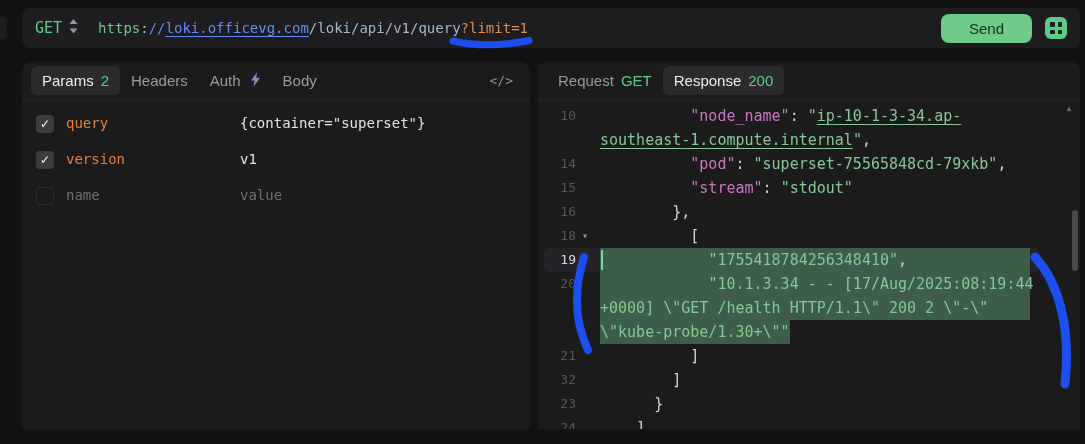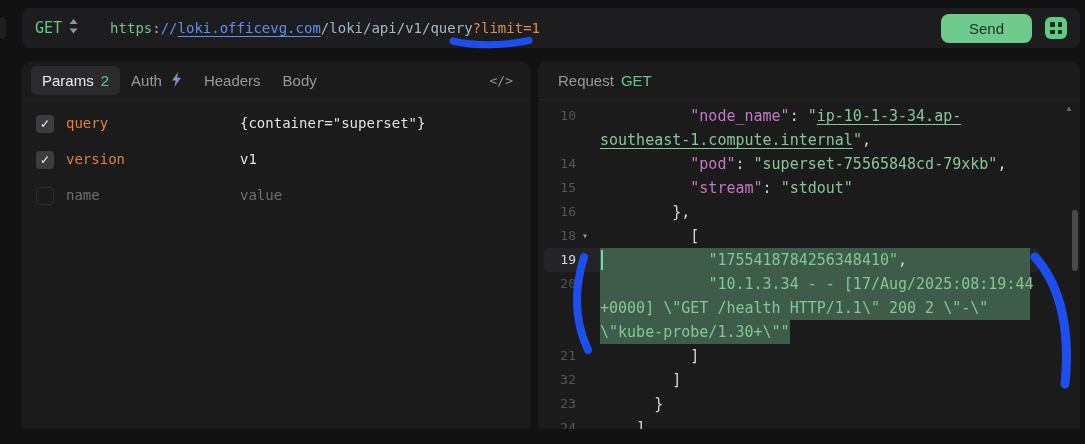--- a/index.html
+++ b/index.html
@@ -6,21 +6,21 @@
   html,body { width:1085px; height:444px; overflow:hidden; }
   body { background:#121213; font-family:"Liberation Sans", sans-serif; position:relative; }
 
   
   .edge-sliver { position:absolute; left:0; top:17px; width:6px; height:22px; background:#1e1e20; border-radius:0 4px 4px 0; }
 
   
   .topbar { position:absolute; left:22px; top:8px; width:1058px; height:40px; background:#1d1d1f; border-radius:8px; display:flex; align-items:center; padding:0 13px; }
   .method { font-family:"DejaVu Sans Mono", monospace; font-size:15px; color:var(--green); display:flex; align-items:center; cursor:pointer; }
   .updown { margin-left:7px; display:inline-block; }
-  .urlbox { margin-left:32px; font-family:"DejaVu Sans Mono", monospace; font-size:14px; white-space:pre; letter-spacing:0; }
+  .urlbox { margin-left:20px; font-family:"DejaVu Sans Mono", monospace; font-size:14px; white-space:pre; letter-spacing:0; }
   .u-scheme { color:#72c58d; }
   .u-punct { color:#aab4be; }
   .u-domain { color:#608ef2; }
   .u-domain-link { color:#608ef2; text-decoration:underline; text-underline-offset:3px; }
   .u-path { color:#a4b8c8; }
   .u-query { color:#dd8f4e; }
   .send-btn { margin-left:auto; background:#6fcb8b; color:#17301f; border:none; border-radius:8px; padding:6px 28px; font-size:15px; font-family:"Liberation Sans", sans-serif; cursor:pointer; }
   .grid-icon { margin-left:13px; width:22px; height:22px; background:var(--green); border-radius:6px; display:flex; align-items:center; justify-content:center; cursor:pointer; }
   .grid-icon .cells { width:12px; height:12px; display:grid; grid-template-columns:1fr 1fr; gap:3px; }
   .grid-icon .cells i { background:#1d1d1f; border-radius:1px; }
@@ -96,29 +96,29 @@
   </div>
 </div>
 
 <div class="panel panel-left">
   <div class="tabbar">
     <div class="tab tab-pill">
       <span>Params</span>
       <span class="badge-green">2</span>
     </div>
     <div class="tab">
+      <span>Headers</span>
+    </div>
+    <div class="tab">
       <span>Auth</span>
       <span class="bolt-icon">
         <svg width="11" height="15" viewBox="0 0 11 15">
             <path d="M7.2 0 L1 8.6 H4.6 L3.4 15 L10 5.8 H6.2 Z" fill="#7e8fc0"></path>
           </svg>
       </span>
-    </div>
-    <div class="tab">
-      <span>Headers</span>
     </div>
     <div class="tab">
       <span>Body</span>
     </div>
     <div class="code-toggle">&lt;/&gt;</div>
   </div>
   <div class="params-list">
       <div class="prow">
         <span class="cb on">✓</span>
         <span class="pkey">query</span>
@@ -136,20 +136,24 @@
       </div>
     </div>
 </div>
 
 <div class="panel panel-right">
   <div class="tabbar">
     <div class="tab">
       <span>Request</span>
       <span class="badge-green">GET</span>
     </div>
+    <div class="tab tab-pill">
+      <span>Response</span>
+      <span class="badge-green">200</span>
+    </div>
   </div>
   <div class="code-area">
     <div class="code-lines">
         <div class="crow"><span class="lnum">10</span><span class="ctext">          <span class="sg-k">"node_name"</span><span class="sg-p">: </span><span class="sg-s">"</span><span class="sg-su">ip-10-1-3-34.ap-</span></span></div>
         <div class="crow"><span class="ctext"><span class="sg-su">southeast-1.compute.internal</span><span class="sg-s">"</span><span class="sg-p">,</span></span></div>
         <div class="crow"><span class="lnum">14</span><span class="ctext">          <span class="sg-k">"pod"</span><span class="sg-p">: </span><span class="sg-s">"superset-75565848cd-79xkb"</span><span class="sg-p">,</span></span></div>
         <div class="crow"><span class="lnum">15</span><span class="ctext">          <span class="sg-k">"stream"</span><span class="sg-p">: </span><span class="sg-s">"stdout"</span></span></div>
         <div class="crow"><span class="lnum">16</span><span class="ctext">        <span class="sg-p">},</span></span></div>
         <div class="crow"><span class="lnum">18</span><span class="larrow">▾</span><span class="ctext">          <span class="sg-p">[</span></span></div>
         <div class="crow"><div class="curline"></div><div class="selrect"></div><span class="lnum active">19</span><span class="ctext">            <span class="sg-s">"1755418784256348410"</span><span class="sg-p">,</span></span><div class="caret"></div></div>

